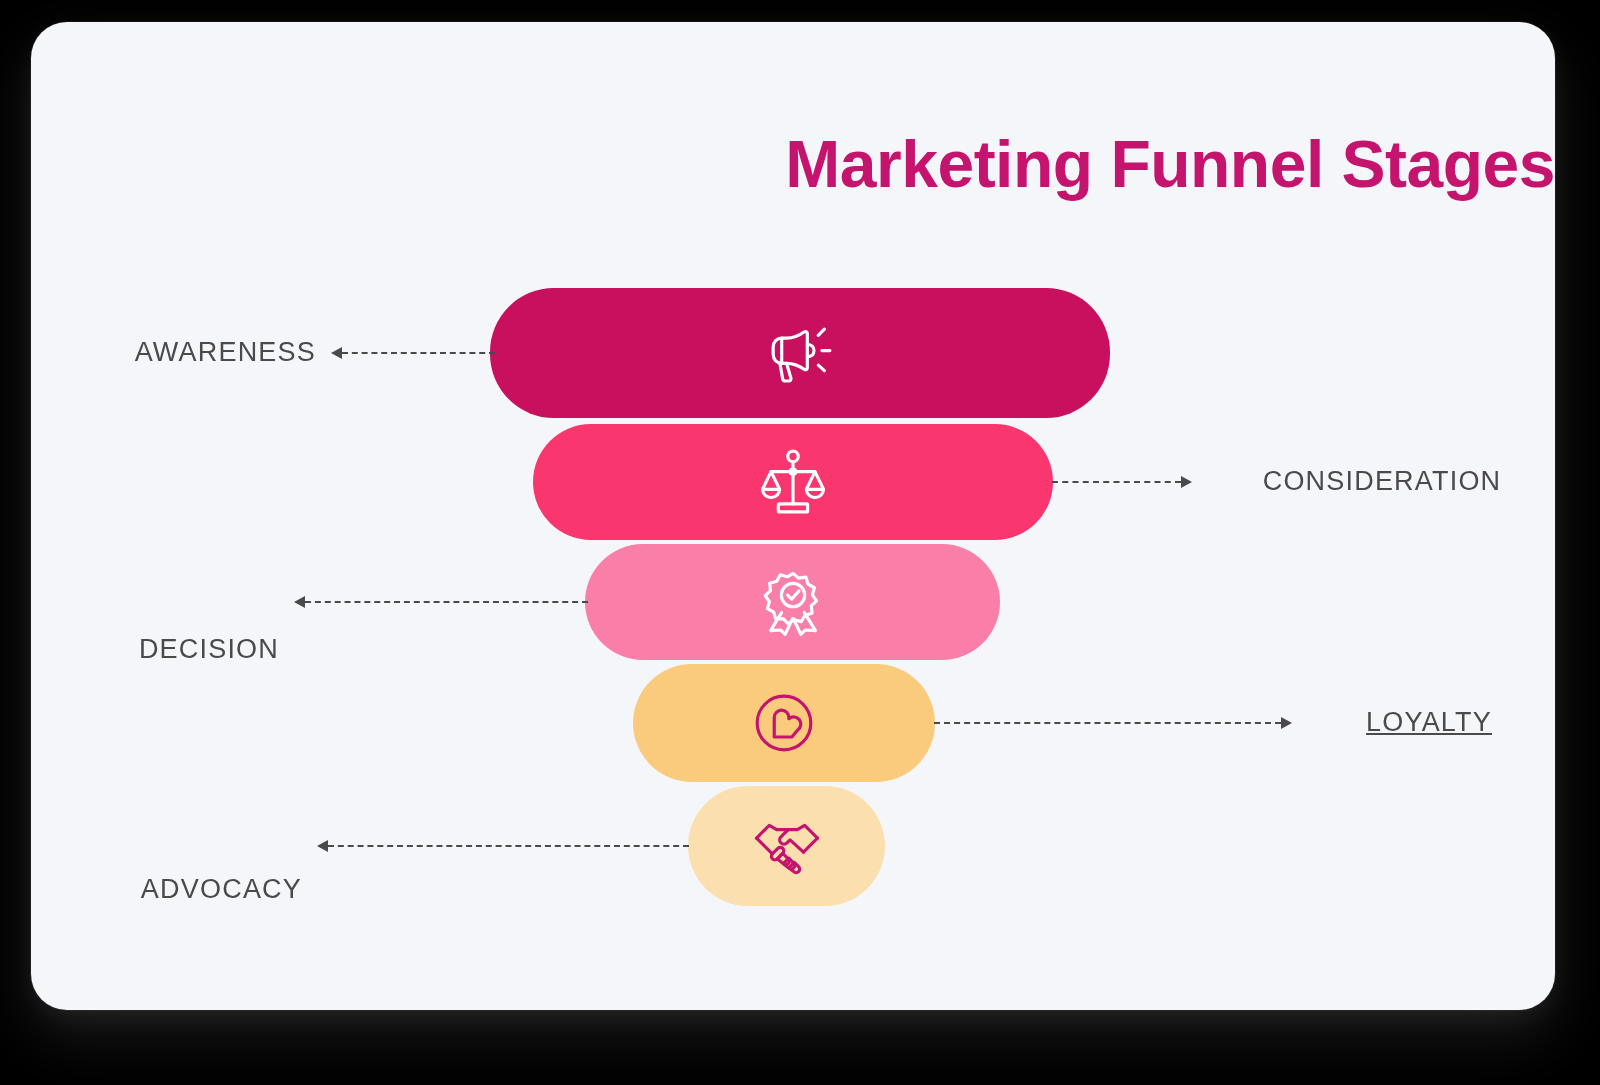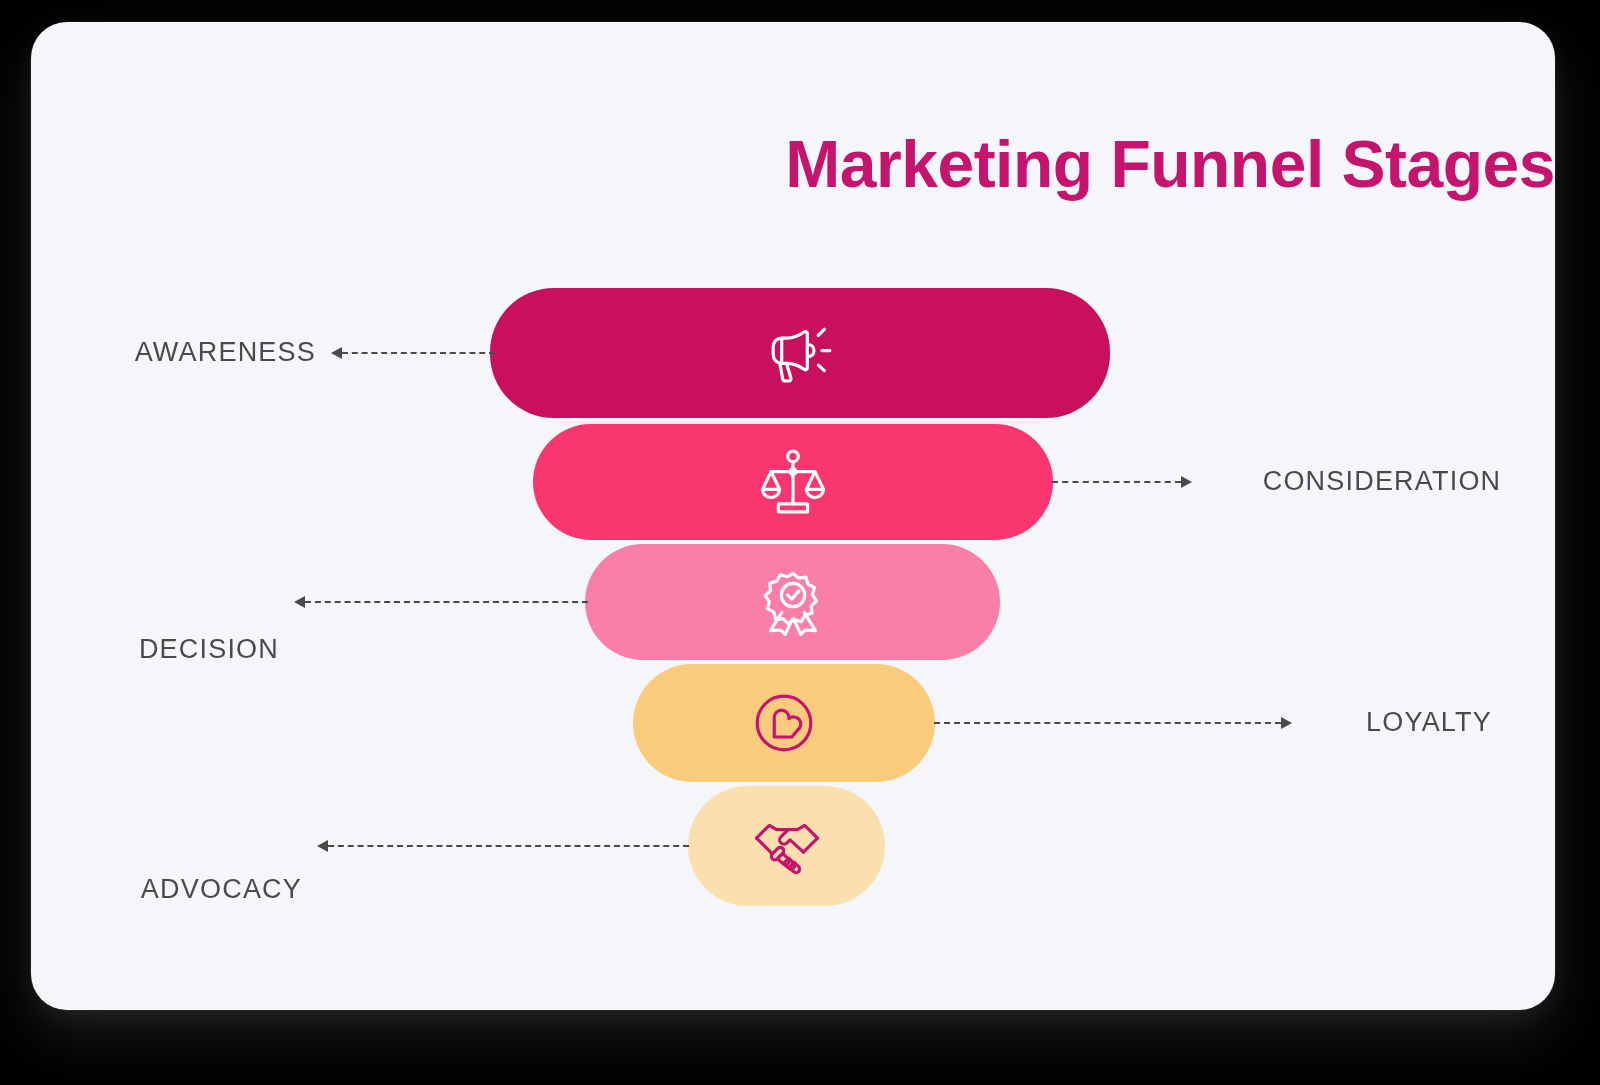--- a/index.html
+++ b/index.html
@@ -235,19 +235,19 @@
         <span class="arrow-head"></span>
         <span class="conn-line"></span>
       </div>
 
       <div class="stage-label label-left" style="left:0px; top:315px; width:285px;">AWARENESS</div>
 
       <div class="stage-label label-right" style="left:1186px; top:444px; width:330px;">CONSIDERATION</div>
 
       <div class="stage-label label-left" style="left:0px; top:564px; width:248px;margin-top:48px;">DECISION</div>
 
-      <div class="stage-label label-right" style="left:1278px; top:685px; width:240px;">LOYALTY</div>
+      <div class="stage-label label-right" style="left:1278px; top:685px; width:240px;text-decoration:underline;">LOYALTY</div>
 
       <div class="stage-label label-left" style="left:0px; top:808px; width:271px;margin-top:44px;">ADVOCACY</div>
 
     </div>
   </div>
 </div>
 
 </body></html>

